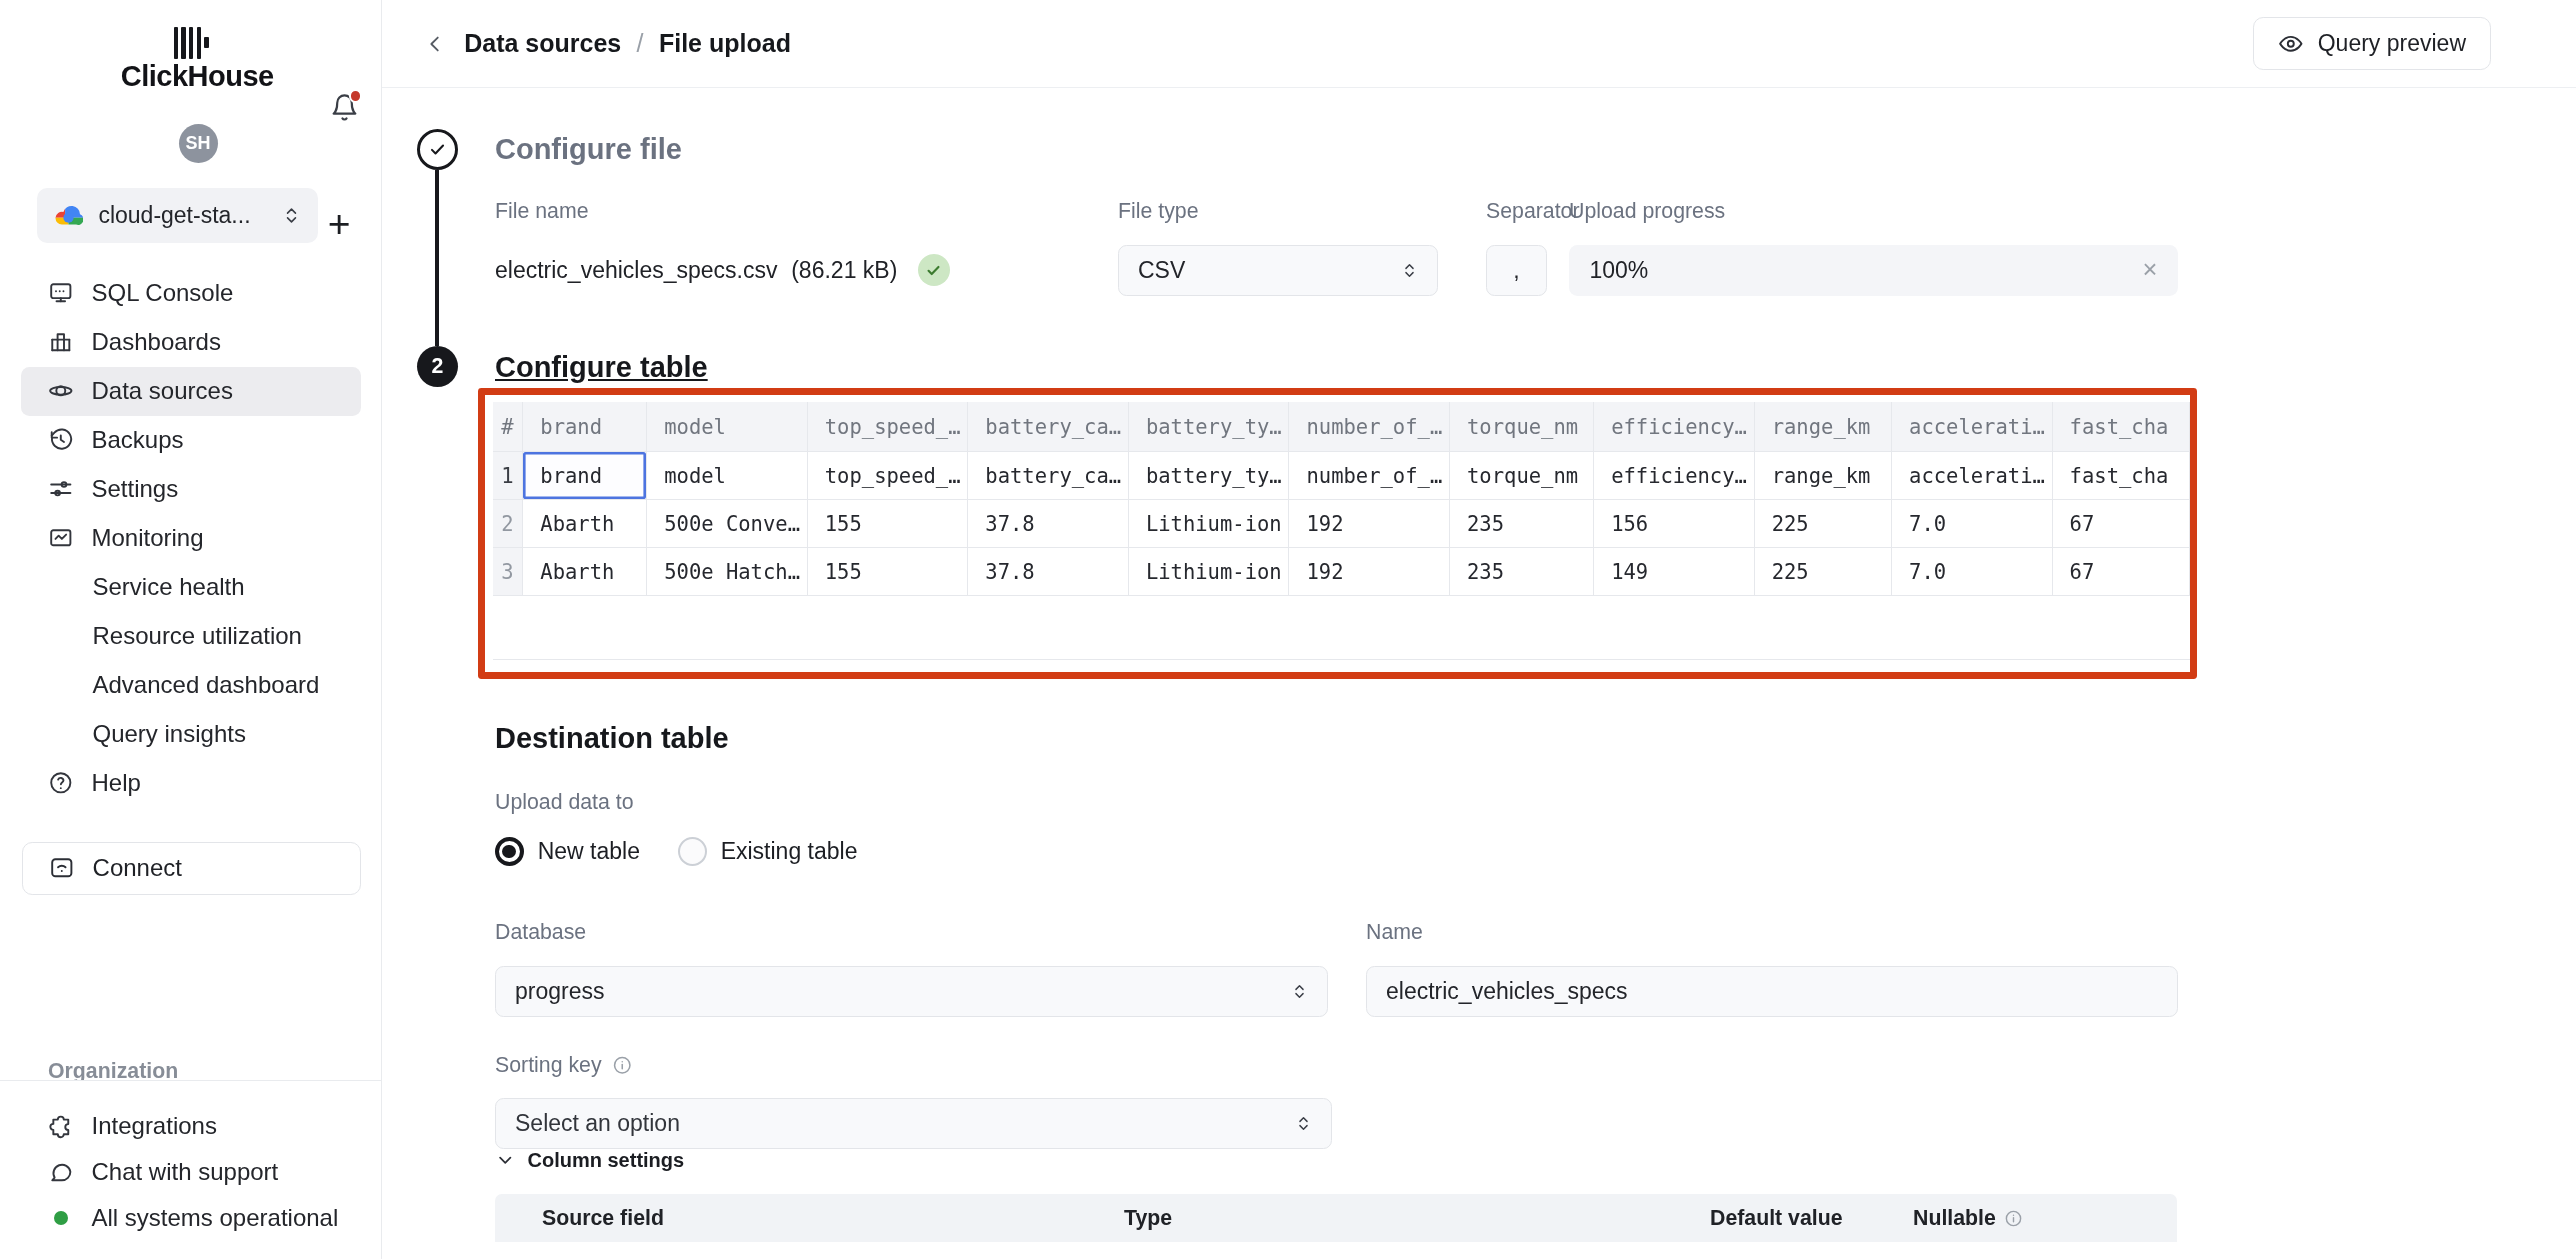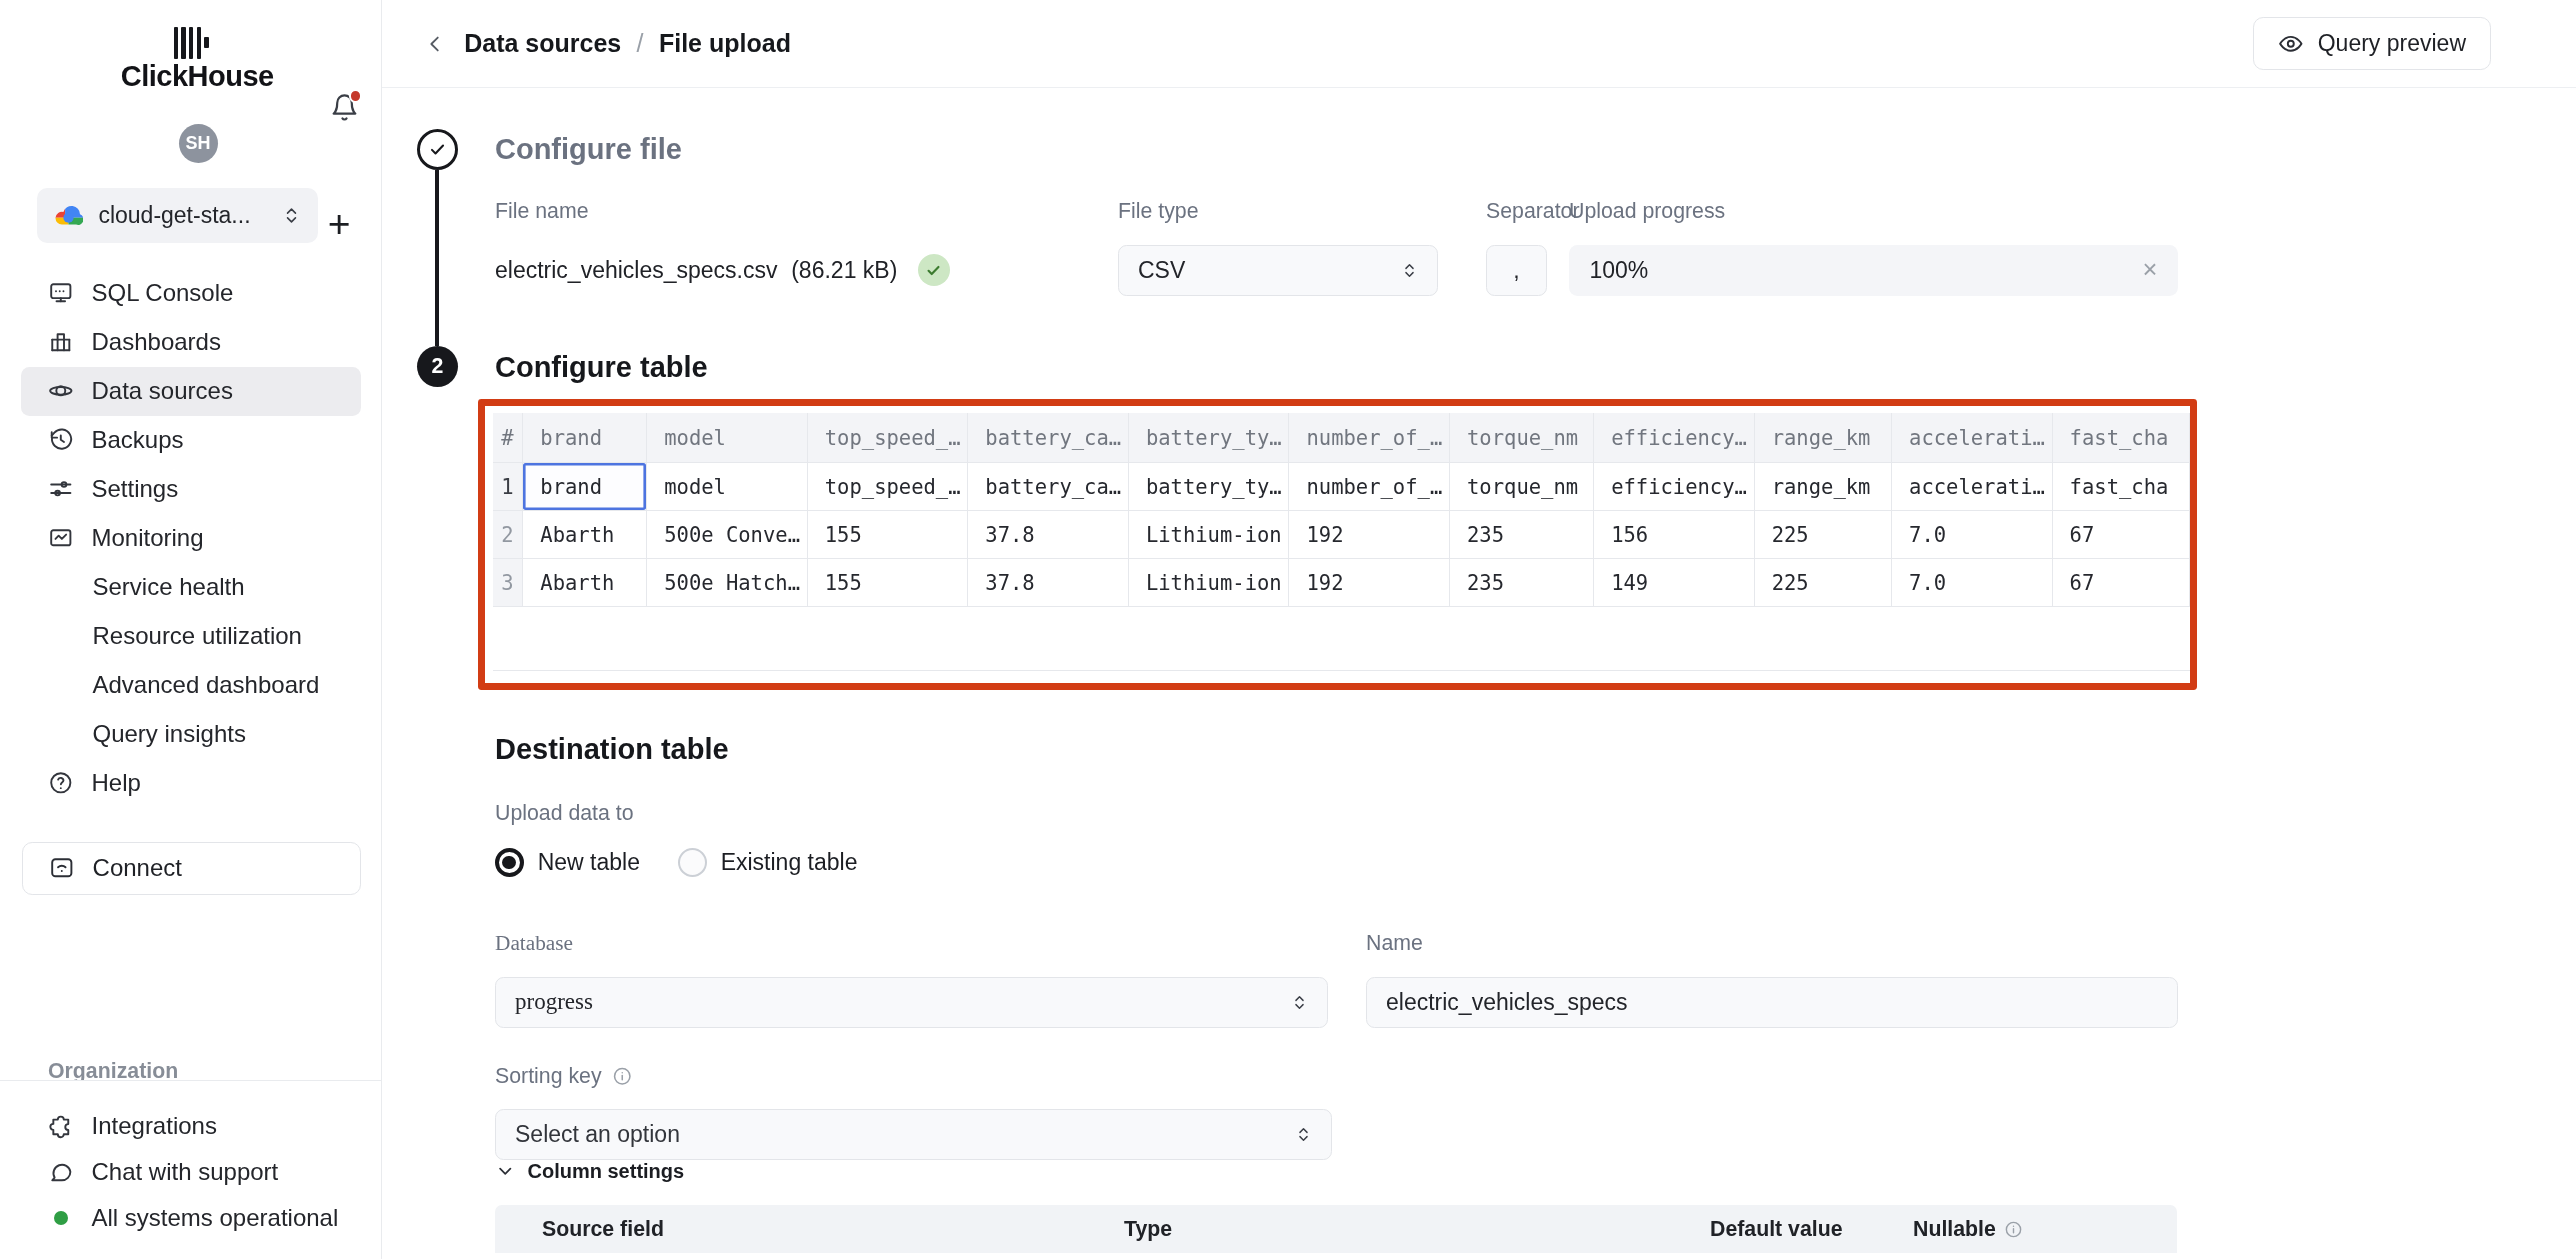--- a/index.html
+++ b/index.html
@@ -73,21 +73,21 @@
   .sel .updown { color:#3a3e46; }
   .g-filename { width:623px; }
   .g-filetype { width:368px; }
   .g-filetype .sel { width:320px; }
   .g-sep { width:83px; }
   .g-sep .sel { width:61px; padding:0; justify-content:center; cursor:text; }
   .g-upload { flex:0 0 609px; }
   .upload-bar { height:51px; background:#f4f5f8; border-radius:8.5px; display:flex; align-items:center; padding:0 20.5px; font-size:23px; color:#202227; }
   .upload-x { margin-left:auto; color:#9aa0a8; font-size:25.6px; cursor:pointer; line-height:1; }
 
-  .tbl-title { margin-top:1.7px; margin-bottom:11px; }
+  .tbl-title { margin-top:1.7px; margin-bottom:0;text-decoration:underline; }
   .preview-box { margin-left:-17px; width:1719px; height:291px; border:7.7px solid #d23c14; border-radius:3.4px; background:#fff; padding:6.8px 0 6.8px 7.7px; }
   .table-area { height:100%; overflow:hidden; display:flex; flex-direction:column; }
   table.preview { border-collapse:collapse; table-layout:fixed; font-family:"DejaVu Sans Mono", monospace; font-size:20.5px; }
   table.preview th { background:#f3f4f7; color:#71767f; font-weight:400; text-align:left; height:50px; padding:0 6.8px 0 17px; border-bottom:1.7px solid #e6e8ec; border-right:1.7px solid #e6e8ec; overflow:hidden; white-space:nowrap; }
   table.preview th.numh { text-align:center; padding:0; }
   table.preview td { height:48px; padding:0 6.8px 0 17px; border-bottom:1.7px solid #e6e8ec; border-right:1.7px solid #e6e8ec; color:#26282e; overflow:hidden; white-space:nowrap; }
   table.preview td.num { background:#f3f4f7; color:#9298a1; text-align:center; padding:0; }
   table.preview td.num.dark { color:#3a3d44; }
   table.preview td.focused { box-shadow:inset 0 0 0 2.6px #4d74e0; border-radius:2.6px; background:#fdfdff; }
   .table-spacer { flex:1; border-bottom:1.7px solid #e6e8ec; margin-bottom:5.1px; width:1697px; }
@@ -95,21 +95,21 @@
   .dest { margin:39px 0 0 78px; width:1683px; }
   .dest h3 { margin-bottom:31px; }
   .radio-row { display:flex; align-items:center; gap:38px; margin-bottom:54px; }
   .radio-opt { display:flex; align-items:center; gap:13.7px; font-size:23px; color:#1c1e23; cursor:pointer; }
   .radio { width:29px; height:29px; border-radius:50%; position:relative; }
   .radio.on { border:4.3px solid #17181c; background:#fff; }
   .radio.on::after { content:""; position:absolute; left:3.4px; top:3.4px; width:13.7px; height:13.7px; border-radius:50%; background:#17181c; }
   .radio.off { border:2.6px solid #ccd0d6; background:#fbfbfc; }
 
   .two-col { display:flex; gap:38px; }
-  .g-db { width:833px;font-family:Liberation Serif, serif; } .g-db .sel { width:833px; }
+  .g-db { width:833px; } .g-db .sel { width:833px; }
   .g-name { width:812px; }
   .text-input { height:51px; width:100%; border:1.7px solid #e3e5e9; border-radius:8.5px; background:#f8f9fb; padding:0 19px; font-size:23px; color:#23252a; font-family:inherit; outline:none; }
 
   .sort-row { margin-top:36px; }
   .label-with-info { display:flex; align-items:center; gap:10.2px; }
   .info-icon { color:#9aa0a8; display:flex; }
   .g-sort { width:837px; margin-top:20.5px; }
   .g-sort .sel { width:837px; color:#32353b; }
 
   .colset-head { display:flex; align-items:center; gap:12px; font-size:20px; font-weight:600; color:#1b1d22; cursor:pointer; }

